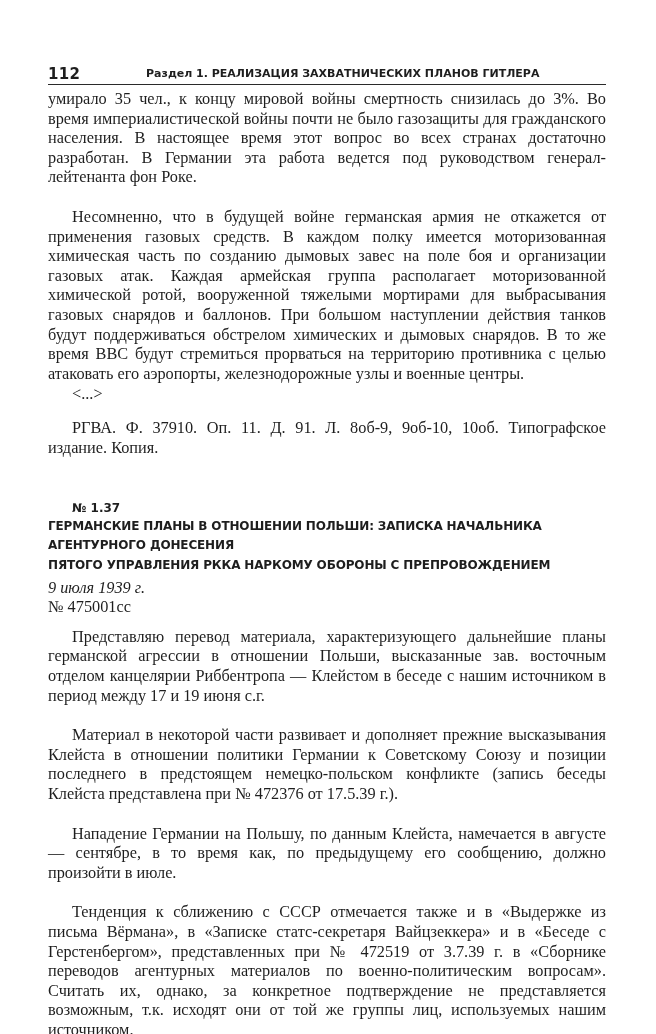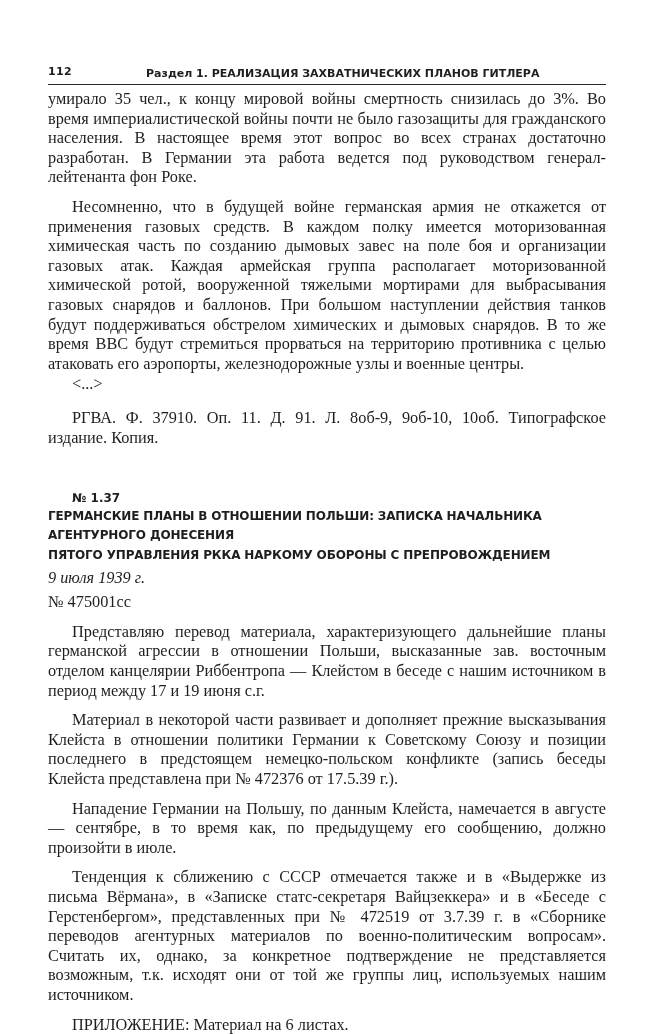--- a/index.html
+++ b/index.html
@@ -26,21 +26,21 @@
       left: 0;
       width: 558px;
       height: 20px;
       border-bottom: 1.5px solid #2a2a2a;
       font-family: "DejaVu Sans", sans-serif;
     }
     .page-number {
       position: absolute;
       left: 0;
       top: 1px;
-      font-size: 11px;
+      font-size: 15px;
       font-weight: bold;
       letter-spacing: 0.3px;
       text-align: right;
     }
     .section-title {
       position: absolute;
       left: 98px;
       top: 3px;
       font-size: 11px;
       font-weight: bold;
@@ -56,21 +56,21 @@
       font-size: 16.3px;
       line-height: 19.6px;
     }
     p {
       margin: 0;
       text-align: justify;
       text-indent: 24px;
       hyphens: manual;
     }
     p.noindent { text-indent: 0; }
-    .para-gap { margin-top: 10px; }
+    .para-gap { margin-top: 20px; }
     .ellipsis {
       text-indent: 24px;
       margin-top: 1px;
     }
     .source {
       margin-top: 14px;
     }
     .doc-number {
       margin-top: 42px;
       font-family: "DejaVu Sans", sans-serif;
@@ -85,21 +85,20 @@
       font-size: 12px;
       line-height: 19.2px;
       letter-spacing: -0.15px;
       text-transform: uppercase;
     }
     .doc-date {
       font-style: italic;
       margin-top: 3px;
     }
     .doc-ref {
-      margin-top: 5px;
     }
     .body-start {
       margin-top: 10px;
     }
     .signature {
       margin-top: 9px;
       text-align: right;
       font-style: italic;
       line-height: 19.6px;
     }

